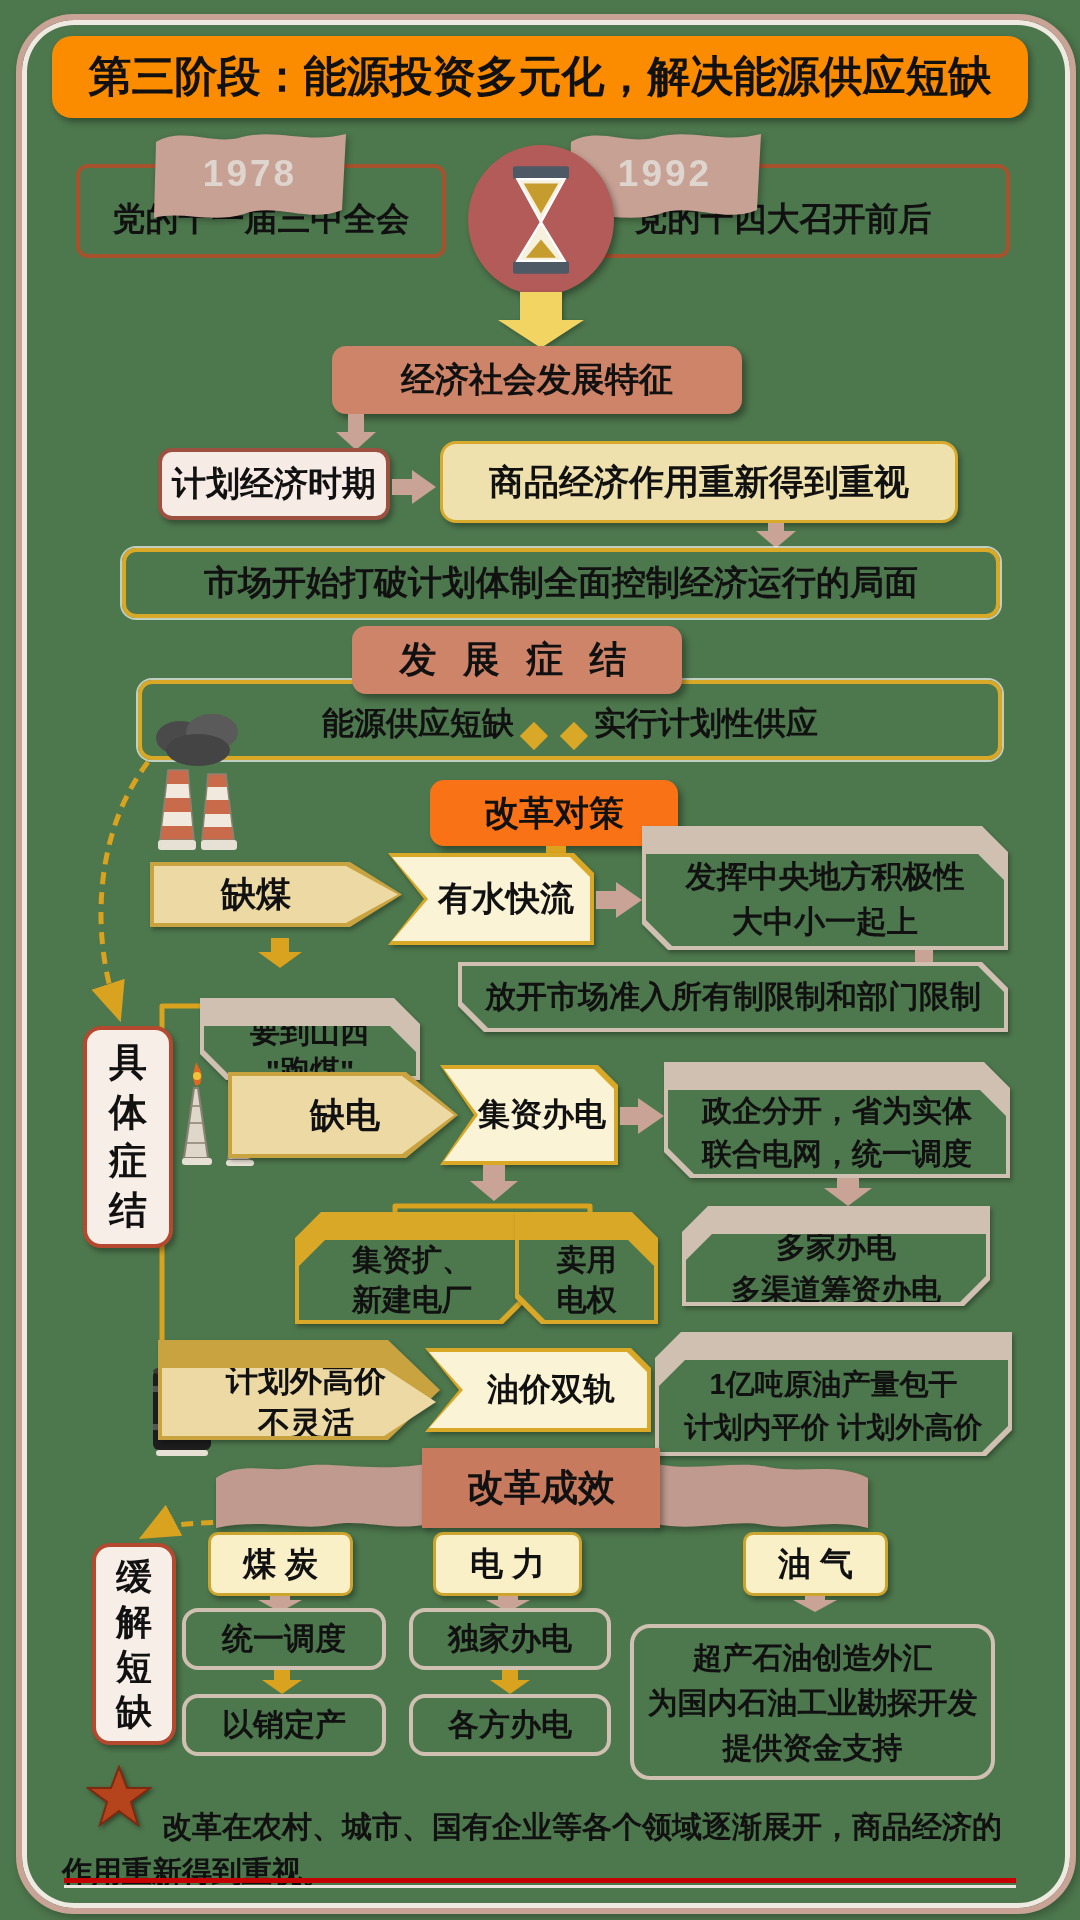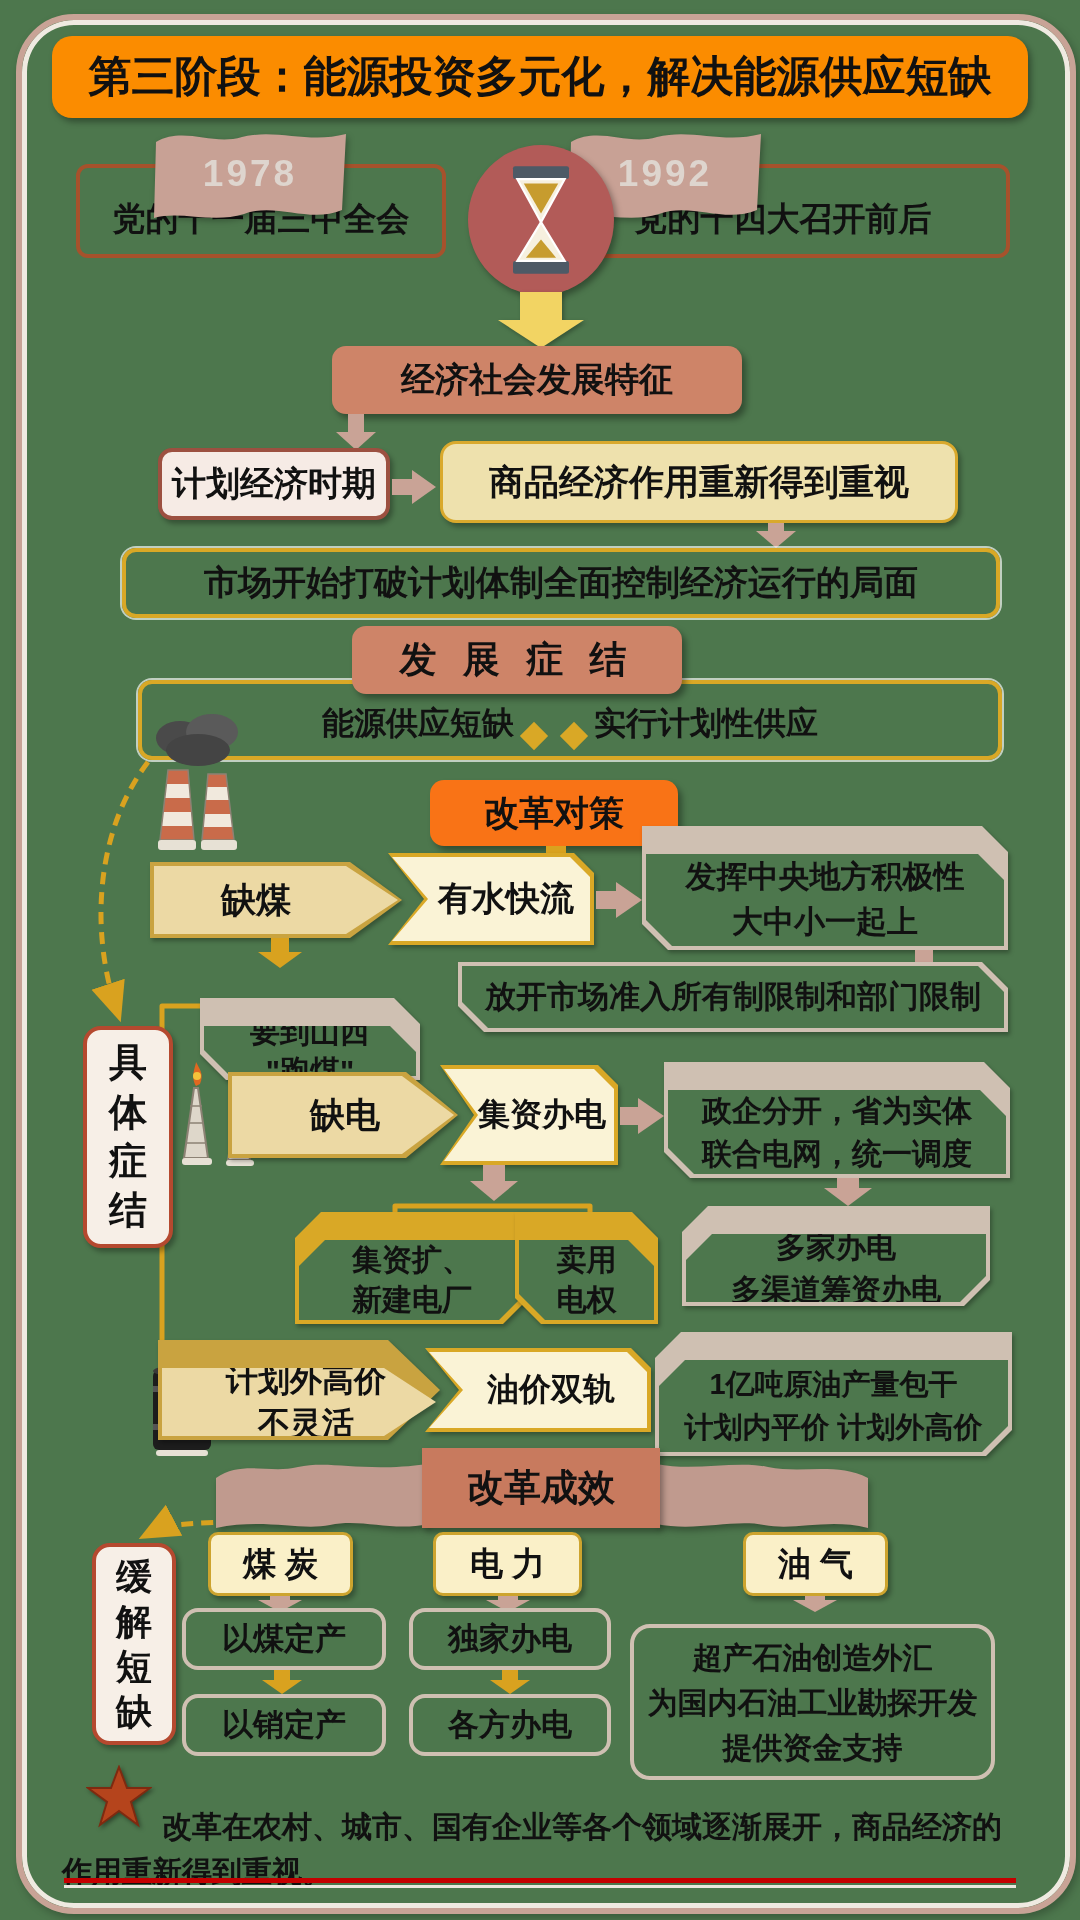--- a/index.html
+++ b/index.html
@@ -146,21 +146,21 @@
       <ellipse cx="34" cy="26" rx="24" ry="17" fill="#4a4a4a"></ellipse>
       <ellipse cx="66" cy="20" rx="26" ry="18" fill="#5a5a5a"></ellipse>
       <ellipse cx="52" cy="38" rx="32" ry="16" fill="#444444"></ellipse>
       <polygon points="22,58 42,58 48,128 14,128" fill="url(#stripes)" stroke="#8c8274" stroke-width="1.5"></polygon>
       <polygon points="62,62 80,62 88,128 56,128" fill="url(#stripes)" stroke="#8c8274" stroke-width="1.5"></polygon>
       <rect x="12" y="128" width="38" height="10" rx="3" fill="#e7e1d5"></rect>
       <rect x="55" y="128" width="36" height="10" rx="3" fill="#e7e1d5"></rect>
     </svg>
   </div>
 
-  <div class="shape" style="left:150px;top:862px;width:252px;height:76px;--clip:polygon(0 0, calc(100% - 52px) 0, 100% 50%, calc(100% - 52px) 100%, 0 100%);--bc:#c9a340;--fc:#ecd9a4;">
+  <div class="shape" style="left:150px;top:862px;width:252px;height:65px;--clip:polygon(0 0, calc(100% - 52px) 0, 100% 50%, calc(100% - 52px) 100%, 0 100%);--bc:#c9a340;--fc:#ecd9a4;">
     <div class="edge"></div>
     <div class="face" style="font-size:35px;padding-right:40px;">缺煤</div>
   </div>
   <div class="shape" style="left:388px;top:853px;width:206px;height:92px;--clip:polygon(0 0, calc(100% - 20px) 0, 100% 20px, 100% 100%, 0 100%, 36px 50%);--bc:#d9a826;--fc:#faf3d6;">
     <div class="edge"></div>
     <div class="face" style="font-size:34px;padding-left:30px;">有水快流</div>
   </div>
   <div class="ah" style="left:596px;top:882px;--c:#c9a396;">
     <div class="s" style="width:20px;height:18px;"></div>
     <div class="h" style="--hw:18px;--hh:26px;"></div>
@@ -303,21 +303,21 @@
   </div>
   <div class="av" style="left:486px;top:1596px;width:44px;--c:#c9a396;">
     <div class="s" style="width:20px;height:4px;"></div>
       <div class="h" style="--hw:22px;--hh:12px;"></div>
   </div>
   <div class="av" style="left:793px;top:1596px;width:44px;--c:#c9a396;">
     <div class="s" style="width:20px;height:4px;"></div>
       <div class="h" style="--hw:22px;--hh:12px;"></div>
   </div>
 
-  <div class="abs bx tanline" style="left:182px;top:1608px;width:204px;height:62px;box-sizing:border-box;font-size:31px;">以煤定产</div>
+  <div class="abs bx tanline" style="left:182px;top:1608px;width:204px;height:62px;box-sizing:border-box;font-size:31px;">统一调度</div>
   <div class="abs bx tanline" style="left:409px;top:1608px;width:202px;height:62px;box-sizing:border-box;font-size:31px;">独家办电</div>
   <div class="abs bx tanline pre" style="left:630px;top:1600px;width:365px;height:156px;box-sizing:border-box;font-size:30px;line-height:1.5;border-radius:20px;">超产石油创造外汇
 为国内石油工业勘探开发
 提供资金支持</div>
 
   <div class="av" style="left:262px;top:1670px;width:40px;--c:#d9a21f;">
     <div class="s" style="width:16px;height:10px;"></div>
       <div class="h" style="--hw:20px;--hh:14px;"></div>
   </div>
   <div class="av" style="left:490px;top:1670px;width:40px;--c:#d9a21f;">

